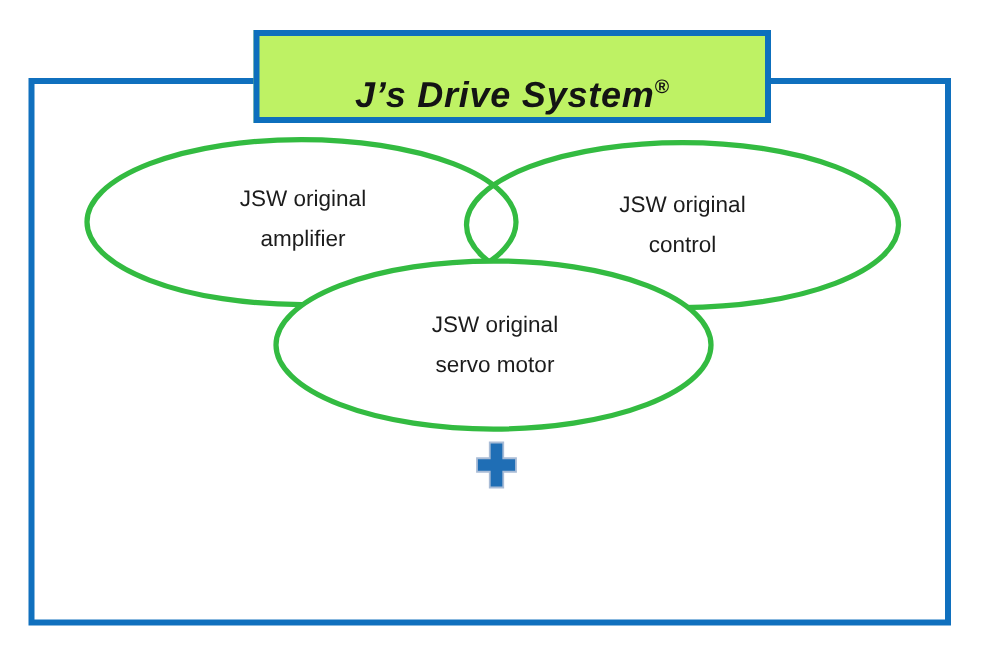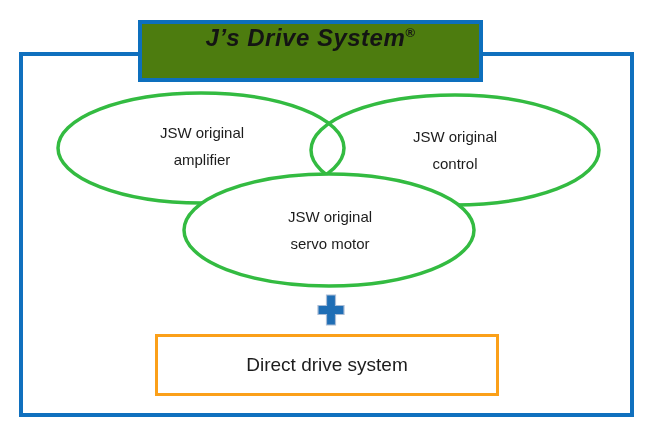--- a/index.html
+++ b/index.html
@@ -8,23 +8,23 @@
     width:657px;height:432px;
     background:#ffffff;
     font-family:"Liberation Sans", sans-serif;
     overflow:hidden;
   }
   .outer-frame{
     position:absolute;left:19px;top:52px;width:615px;height:365px;
     border:4px solid #1070BE;box-sizing:border-box;z-index:1;
   }
   .title-box{
-    position:absolute;left:138px;top:20px;width:345px;height:62px;
-    background:#4d7c0f;border:4px solid #0D6FBD;box-sizing:border-box;
-    display:flex;align-items:flex-start;justify-content:center;
+    position:absolute;left:169px;top:20px;width:345px;height:62px;
+    background:#bef264;border:4px solid #0D6FBD;box-sizing:border-box;
+    display:flex;align-items:flex-end;justify-content:center;
     z-index:3;
   }
   .title-text{
     font-size:24px;font-weight:bold;font-style:italic;color:#141414;
     letter-spacing:0.5px;white-space:nowrap;
   }
   .title-text sup{font-size:13px;vertical-align:super;}
   .venn-svg{position:absolute;left:0;top:0;z-index:2;}
   .ellipse-label{
     position:absolute;z-index:4;width:240px;
@@ -70,17 +70,14 @@
 
   <div class="ellipse-label label-servo">JSW original
 servo motor</div>
 
   <div class="plus-wrap">
     <svg width="28" height="32" viewBox="0 0 28 32">
       <path d="M9.5,1 h9 v10.5 h8.5 v9 h-8.5 V31 h-9 V20.5 H1 v-9 h8.5 z" fill="#1F6EB5" stroke="#A9BCD6" stroke-width="1.2"></path>
     </svg>
   </div>
 
-  <div class="bottom-box">
-    <div class="bottom-box-label">Direct drive system</div>
-  </div>
 
 </div>
 
 </body></html>

